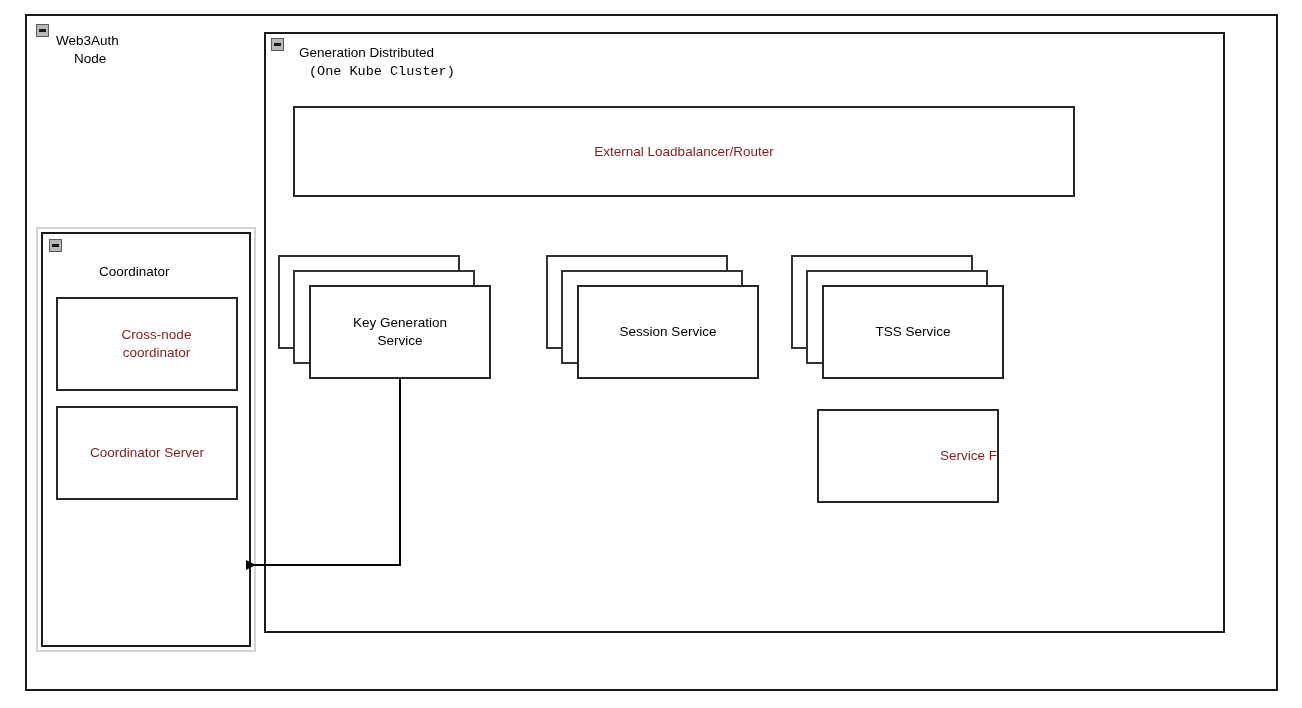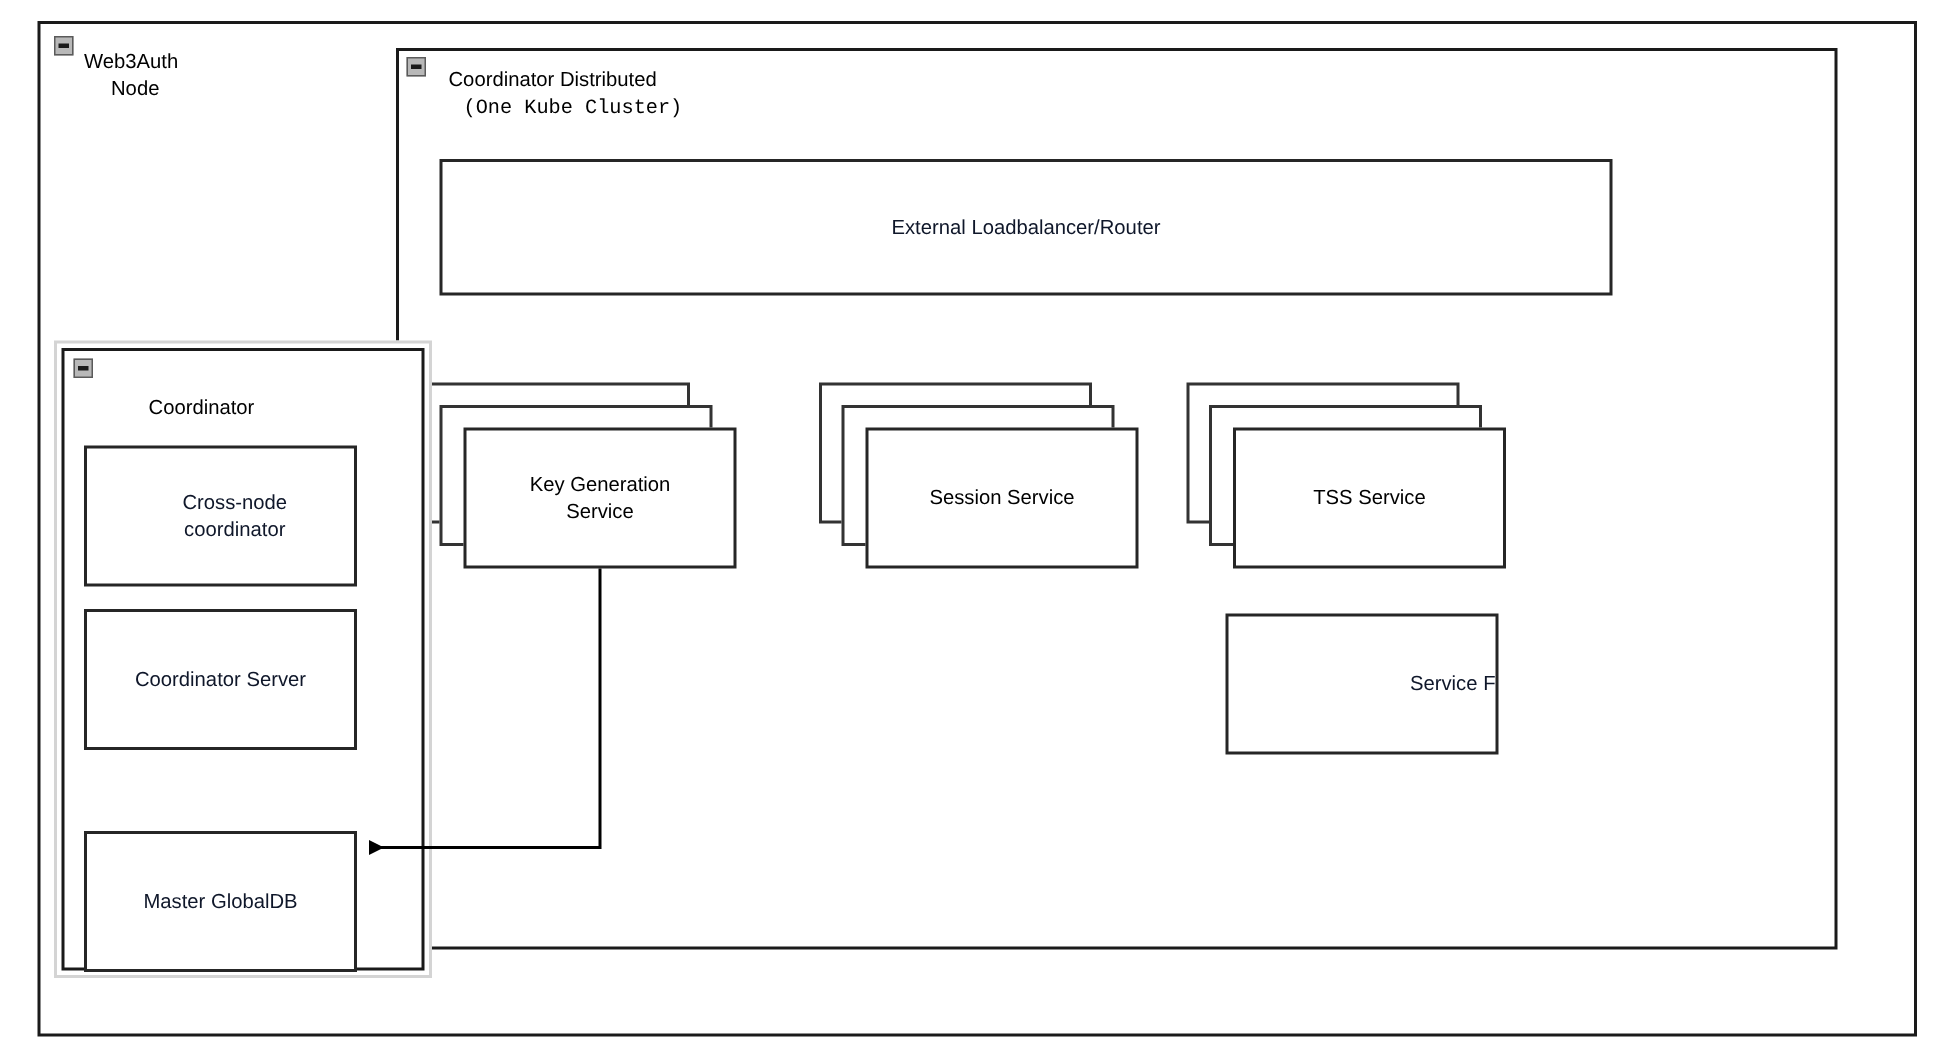--- a/index.html
+++ b/index.html
@@ -49,21 +49,21 @@
     position: absolute;
     box-sizing: border-box;
     background: #ffffff;
     border: 2px solid #262626;
     display: flex;
     align-items: center;
     justify-content: center;
     text-align: center;
     line-height: 1.3;
     font-size: 13.5px;
-    color: #0f172a;
+    color: #7f1d1d;
   }
 
   
   .stack {
     position: absolute;
   }
   .stack .layer {
     position: absolute;
     box-sizing: border-box;
     background: #ffffff;
@@ -135,21 +135,21 @@
   </div>
 
   <div class="container-title left" style="left:56px; top:32px; width:160px;"><span>Web3Auth</span><br><span style="margin-left:18px; display:inline-block;">Node</span></div>
 
   <div class="container-box" style="left:264px; top:32px; width:961px; height:601px;"></div>
 
   <div class="collapse-icon" style="left:271px; top:38px;">
     <span class="bar"></span>
   </div>
 
-  <div class="container-title left" style="left:299px; top:44px; width:260px;"><span>Coordinator Distributed</span><br><span style="margin-left:10px; display:inline-block;font-family:Liberation Mono, monospace;">(One Kube Cluster)</span></div>
+  <div class="container-title left" style="left:299px; top:44px; width:260px;"><span>Generation Distributed</span><br><span style="margin-left:10px; display:inline-block;font-family:Liberation Mono, monospace;">(One Kube Cluster)</span></div>
 
   <div class="leaf" style="left:293px; top:106px; width:782px; height:91px;">
     <span>External Loadbalancer/Router</span>
   </div>
 
   <div class="stack" style="left:278px; top:255px; width:212px; height:124px;">
     <div class="layer" style="left:0px; top:0px; width:182px; height:94px;"></div>
     <div class="layer" style="left:15px; top:15px; width:182px; height:94px;"></div>
     <div class="front" style="left:31px; top:30px; width:182px; height:94px;">
       <span><span>Key Generation</span><br><span>Service</span></span>
@@ -170,42 +170,39 @@
     <div class="front" style="left:31px; top:30px; width:182px; height:94px;">
       <span>TSS Service</span>
     </div>
   </div>
 
 
   <div class="leaf" style="left:817px; top:409px; width:182px; height:94px;justify-content:flex-end;">
     <span>Service F</span>
   </div>
 
-  <div class="group-ring" style="left:36px; top:227px; width:252px; height:425px;">
+  <div class="group-ring" style="left:36px; top:227px; width:220px; height:425px;">
     <div class="group-inner">
 
       <div class="collapse-icon" style="left:6px; top:5px;">
         <span class="bar"></span>
       </div>
 
       <div class="container-title left" style="left:26px; top:11px; width:150px;">
         <span>Coordinator</span>
       </div>
 
       <div class="leaf" style="left:13px; top:63px; width:182px; height:94px;padding-left:19px;">
         <span><span>Cross-node</span><br><span>coordinator</span></span>
       </div>
 
       <div class="leaf" style="left:13px; top:172px; width:182px; height:94px;">
         <span>Coordinator Server</span>
       </div>
 
-      <div class="leaf" style="left:13px; top:320px; width:182px; height:94px;">
-        <span>Master GlobalDB</span>
-      </div>
 
     </div>
   </div>
 
   <svg class="connector" viewBox="0 0 1302 708">
     <defs>
       <marker id="arrow-left" markerWidth="12" markerHeight="12" refX="10" refY="5" orient="auto" markerUnits="userSpaceOnUse">
         <path d="M10,0 L10,10 L0,5 z" fill="#000000"></path>
       </marker>
     </defs>

